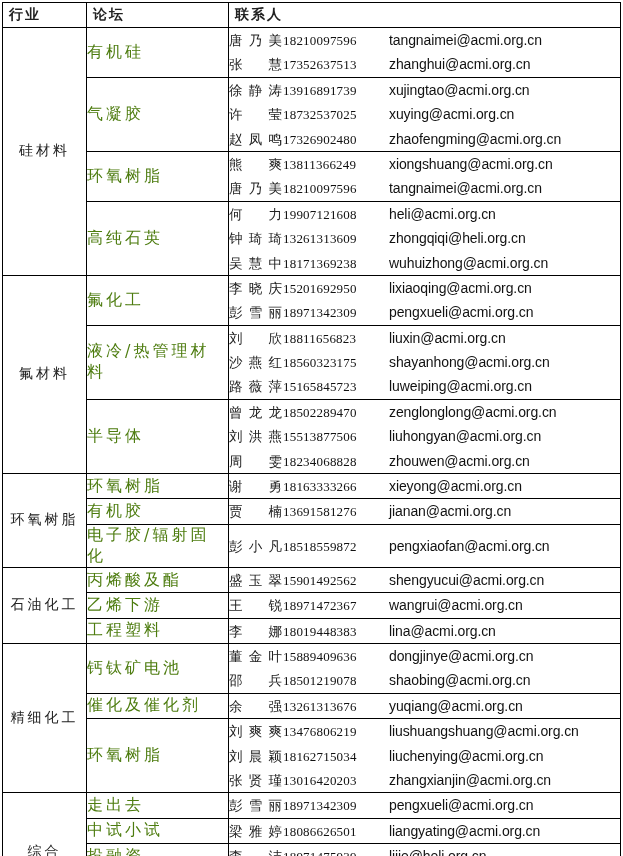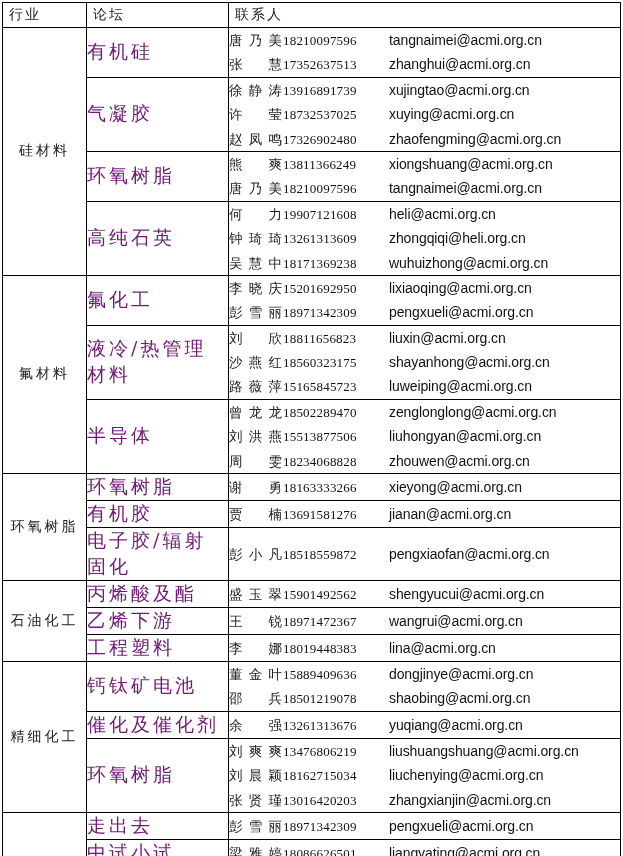--- a/index.html
+++ b/index.html
@@ -2,23 +2,23 @@
 <html><head>
 <meta charset="utf-8">
 <style>
   html, body { margin: 0; padding: 0; background: #ffffff; }
   body { width: 623px; height: 856px; overflow: hidden; position: relative;
          font-family: "DejaVu Serif", "Liberation Serif", serif; color: #111; }
   table.contacts { position: absolute; left: 2px; top: 2px; width: 618px;
                    border-collapse: collapse; table-layout: fixed; }
   table.contacts td, table.contacts th { border: 1.5px solid #000; padding: 0; vertical-align: middle; }
   col.c1 { width: 84px; } col.c2 { width: 142px; } col.c3 { width: 392px; }
-  th { font-weight: normal; text-align: left; height: 24px; font-size: 14px; padding-left: 6px !important; letter-spacing: 2px; color: #222; }
+  th { font-weight: bold; text-align: left; height: 24px; font-size: 14px; padding-left: 6px !important; letter-spacing: 2px; color: #222; }
   td.ind { font-size: 14px; padding-left: 6px; letter-spacing: 3px; color: #222; text-align: center; }
-  td.forum { font-size: 19px; padding-left: 6px; letter-spacing: 3px; color: #701a75; }
+  td.forum { font-size: 16px; padding-left: 6px; letter-spacing: 3px; color: #4d7c0f; }
   td.cts { padding: 1px 0 1px 8px; }
   .line { height: 24.4px; line-height: 24.4px; white-space: nowrap; font-size: 14px; }
   .name { display: inline-block; width: 54px; letter-spacing: 1px; color: #222;
           font-family: Liberation Mono, monospace; font-size: 13.5px; text-align-last: justify; text-align: justify; }
   .phone { display: inline-block; width: 106px; font-family: "Liberation Serif", serif; font-size: 13px; letter-spacing: 0.2px; }
   .email { display: inline-block; font-family: Liberation Sans, sans-serif; font-size: 14px; letter-spacing: -0.1px; }
 </style>
 </head>
 <body>
 

